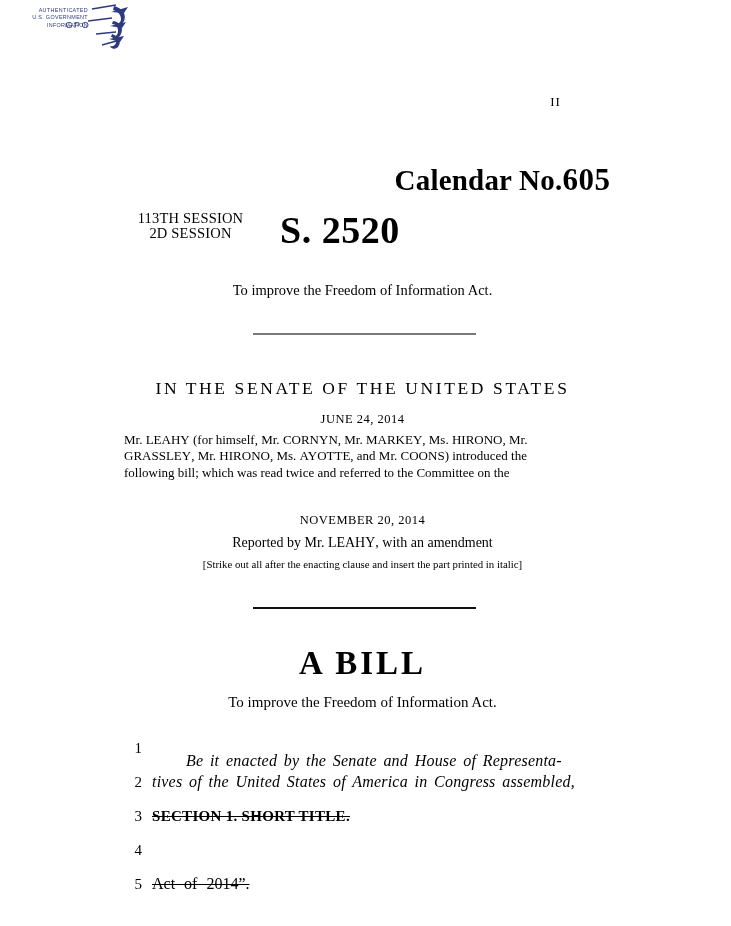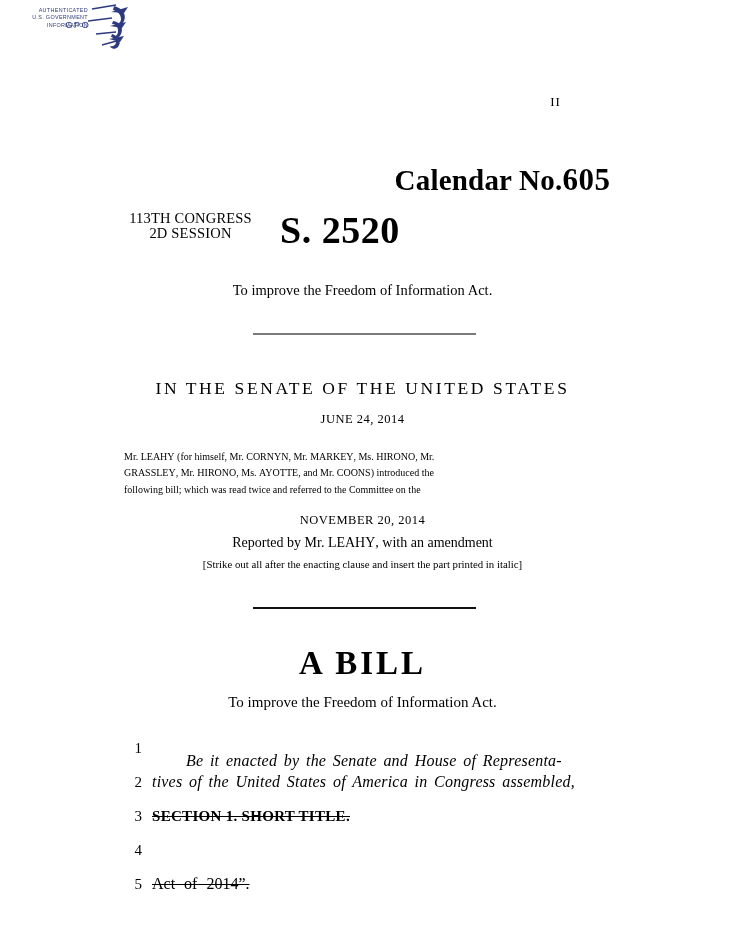--- a/index.html
+++ b/index.html
@@ -175,25 +175,24 @@
   }
   .date-introduced { top: 412px; }
   .date-reported   { top: 513px; }
 
   
   .sponsors {
     position: absolute;
     top: 432px;
     left: 124px;
     width: 484px;
-    font-size: 10px;
+    font-size: 13px;
     line-height: 16.3px;
     text-align: justify;
     text-indent: 0;
-    margin-top: 17px;
   }
   .sponsors .hang {
     display: block;
     padding-left: 22px;
     text-indent: -22px;
   }
   .smallcaps { font-variant: small-caps; }
 
   .reported-line {
     position: absolute;
@@ -313,21 +312,21 @@
 </div>
 
 <div class="page-marker">II</div>
 
 <div class="calendar-no">
   <span>Calendar No.</span><span class="cal-num">605</span>
 </div>
 
 <div class="congress-row">
   <div class="congress-block">
-    <div class="congress-line">113TH CONGRESS</div>
+    <div class="congress-line">113TH SESSION</div>
     <div class="congress-line">2D SESSION</div>
   </div>
   <div class="bill-number">S. 2520</div>
 </div>
 
 <div class="bill-subtitle">To improve the Freedom of Information Act.</div>
 
 <div class="rule-top"></div>
 
 <div class="senate-heading">IN THE SENATE OF THE UNITED STATES</div>

